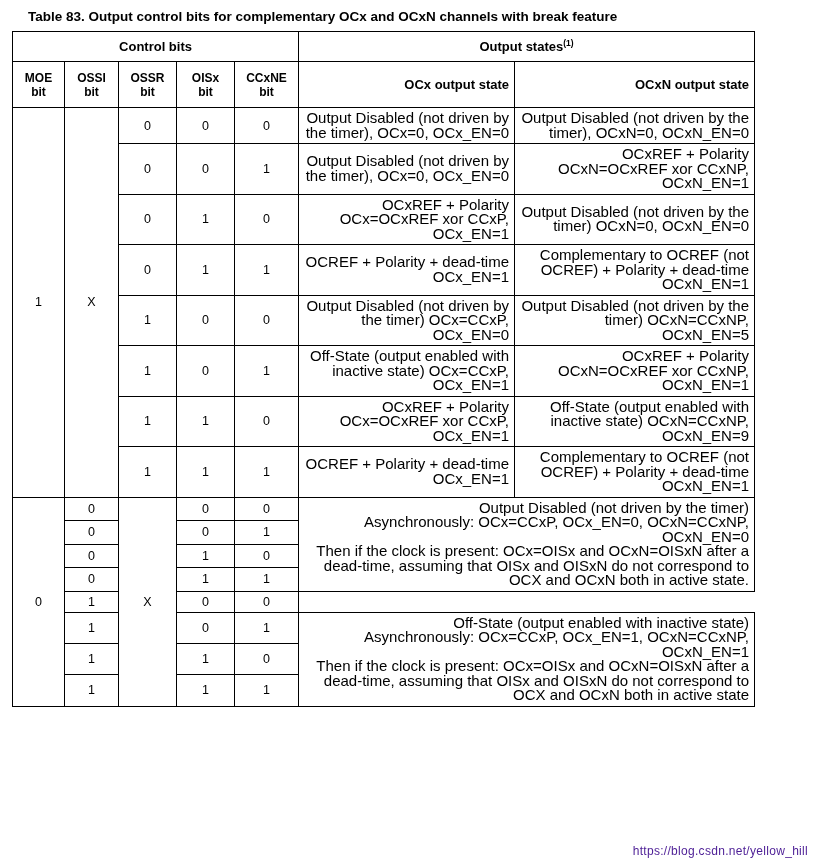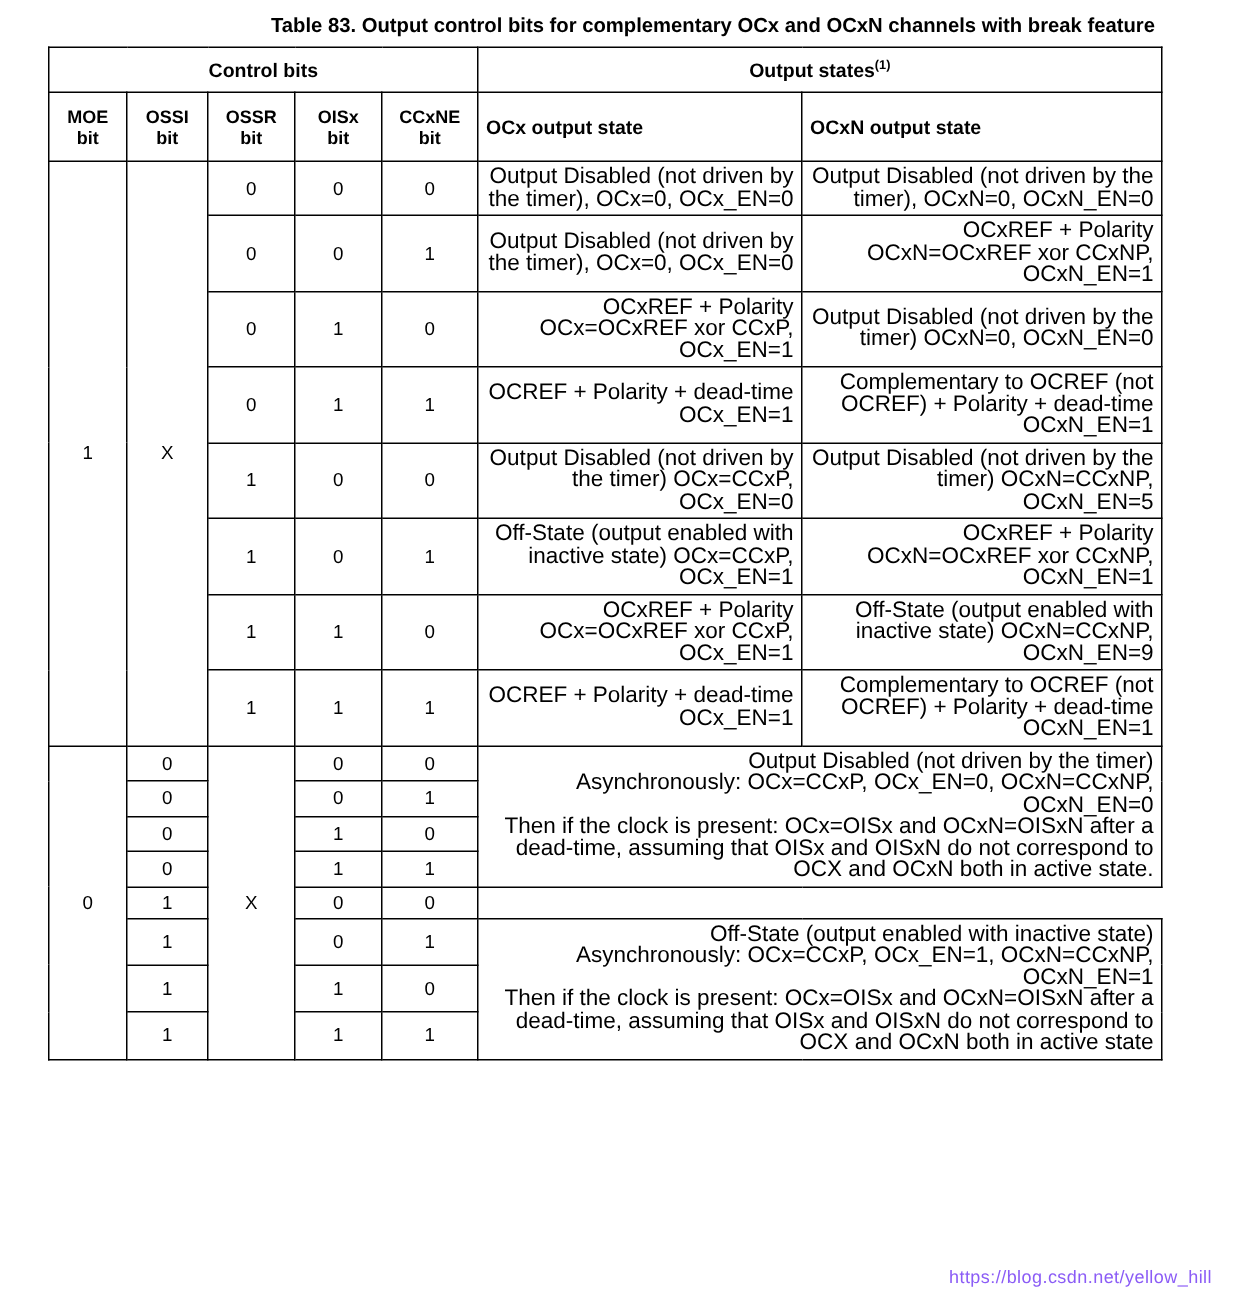--- a/index.html
+++ b/index.html
@@ -14,31 +14,31 @@
     color: #000000;
     overflow: hidden;
   }
   .page {
     position: relative;
     width: 830px;
     height: 864px;
     box-sizing: border-box;
   }
   .caption {
-    text-align: right;
+    text-align: left;
     font-weight: bold;
     font-size: 13.5px;
     line-height: 17px;
     padding: 8px 60px 6px 28px;
     box-sizing: border-box;
   }
   table.maintable {
     border-collapse: collapse;
     width: 742px;
-    margin-left: 32px;
+    margin-left: 12px;
     table-layout: fixed;
     font-size: 11.6px;
   }
   table.maintable td, table.maintable th {
     border: 1px solid #000000;
     vertical-align: middle;
     padding: 3px 5px;
     box-sizing: border-box;
   }
   th.grouphdr {
@@ -49,21 +49,21 @@
   }
   th.colhdr {
     font-weight: bold;
     font-size: 12px;
     height: 46px;
     line-height: 14px;
   }
   th.colhdr-wide {
     font-weight: bold;
     font-size: 13px;
-    text-align: left;
+    text-align: right;
   }
   td.bitcell {
     text-align: center;
     vertical-align: middle;
     font-size: 12.5px;
   }
   td.statecell {
     text-align: right;
     vertical-align: middle;
     line-height: 14.5px;
@@ -74,21 +74,21 @@
   }
   .sup {
     font-size: 8.5px;
     vertical-align: super;
   }
   .watermark {
     position: absolute;
     right: 22px;
     bottom: 6px;
     font-size: 12px;
-    color: #8b5cf6;
+    color: #4c1d95;
     letter-spacing: 0.3px;
     pointer-events: none;
   }
   .nowrapcell { white-space: normal; }
 </style>
 </head>
 <body>
 
 <div class="page">
 

